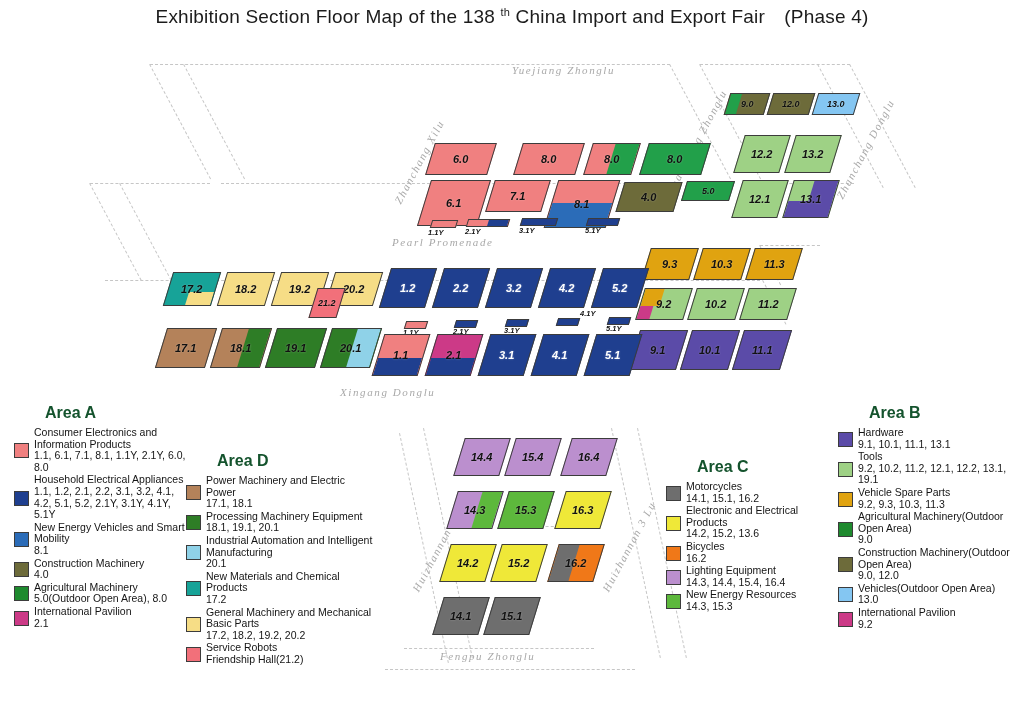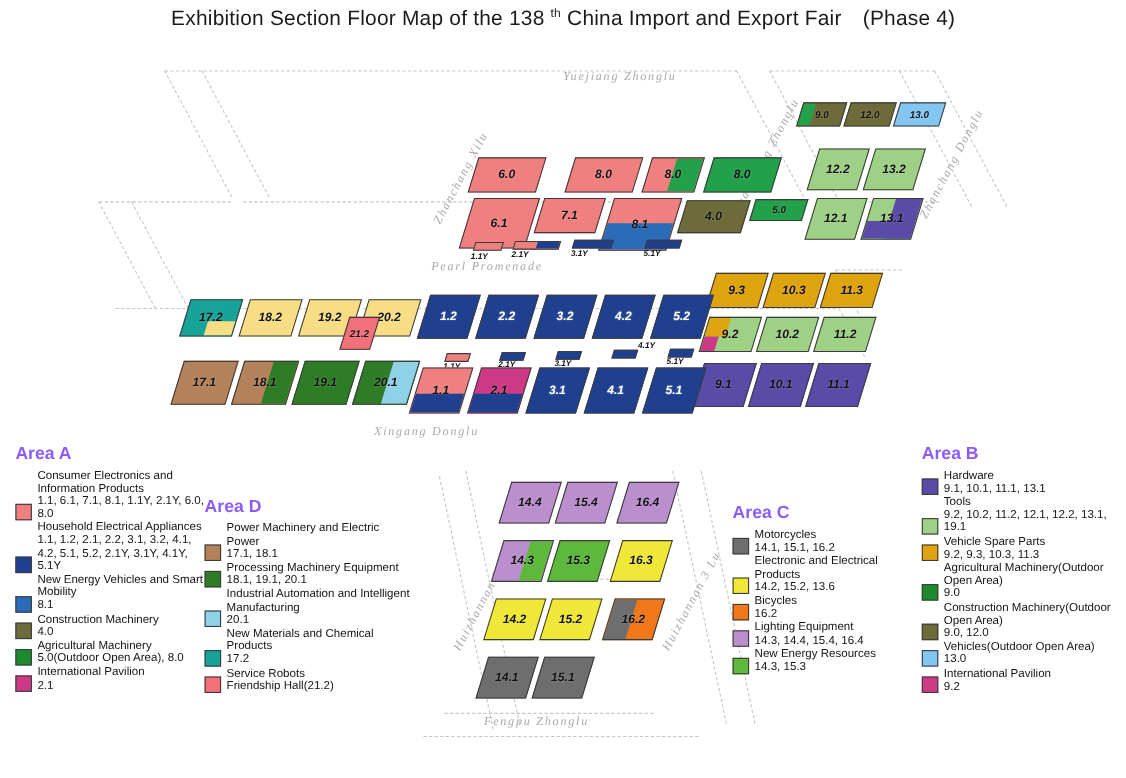--- a/index.html
+++ b/index.html
@@ -43,22 +43,22 @@
     position:absolute;color:#a9a9a9;font-size:11px;font-style:italic;
     font-family:"Liberation Serif", serif; letter-spacing:1.6px;white-space:nowrap;
   }
   .road.rot-r{transform-origin:0 0;transform:rotate(-62deg);}
 
   .dash{position:absolute;border:0;border-top:1.3px dashed #c6c6c6;}
   .dashd{position:absolute;border-top:1.3px dashed #c6c6c6;transform-origin:0 0;}
 
   
   .legend-col{position:absolute;}
-  .legend-head{font-size:16px;font-weight:bold;color:#8b5cf6;margin-bottom:5px;}
-  .legend-item{display:flex;align-items:flex-end;margin-bottom:1px;}
+  .legend-head{font-size:16px;font-weight:bold;color:#14532d;margin-bottom:5px;margin-left:31px;}
+  .legend-item{display:flex;align-items:center;margin-bottom:1px;}
   .swatch{
     width:15px;height:15px;flex:0 0 15px;margin-right:5px;margin-top:1px;
     border:1px solid #3c3c3c;box-sizing:border-box;
   }
   .legend-txt{font-size:10.5px;line-height:11.6px;color:#141414;}
   .legend-codes{font-size:10.5px;line-height:11.6px;color:#141414;}
 </style>
 </head>
 <body>
 
@@ -369,20 +369,24 @@
     </div>
     <div class="legend-item">
       <span class="swatch" style="background:#8fd2e8;"></span>
       <span class="legend-txt"><span>Industrial Automation and Intelligent Manufacturing</span><br><span class="legend-codes">20.1</span></span>
     </div>
     <div class="legend-item">
       <span class="swatch" style="background:#17a398;"></span>
       <span class="legend-txt"><span>New Materials and Chemical Products</span><br><span class="legend-codes">17.2</span></span>
     </div>
     <div class="legend-item">
+      <span class="swatch" style="background:#f6dd86;"></span>
+      <span class="legend-txt"><span>General Machinery and Mechanical Basic Parts</span><br><span class="legend-codes">17.2, 18.2, 19.2, 20.2</span></span>
+    </div>
+    <div class="legend-item">
       <span class="swatch" style="background:#f2707a;"></span>
       <span class="legend-txt"><span>Service Robots</span><br><span class="legend-codes">Friendship Hall(21.2)</span></span>
     </div>
   </div>
 
   <div class="legend-col" style="left:666px;top:60px;width:158px;">
     <div class="legend-head">Area C</div>
     <div class="legend-item">
       <span class="swatch" style="background:#6e6e6e;"></span>
       <span class="legend-txt"><span>Motorcycles</span><br><span class="legend-codes">14.1, 15.1, 16.2</span></span>

